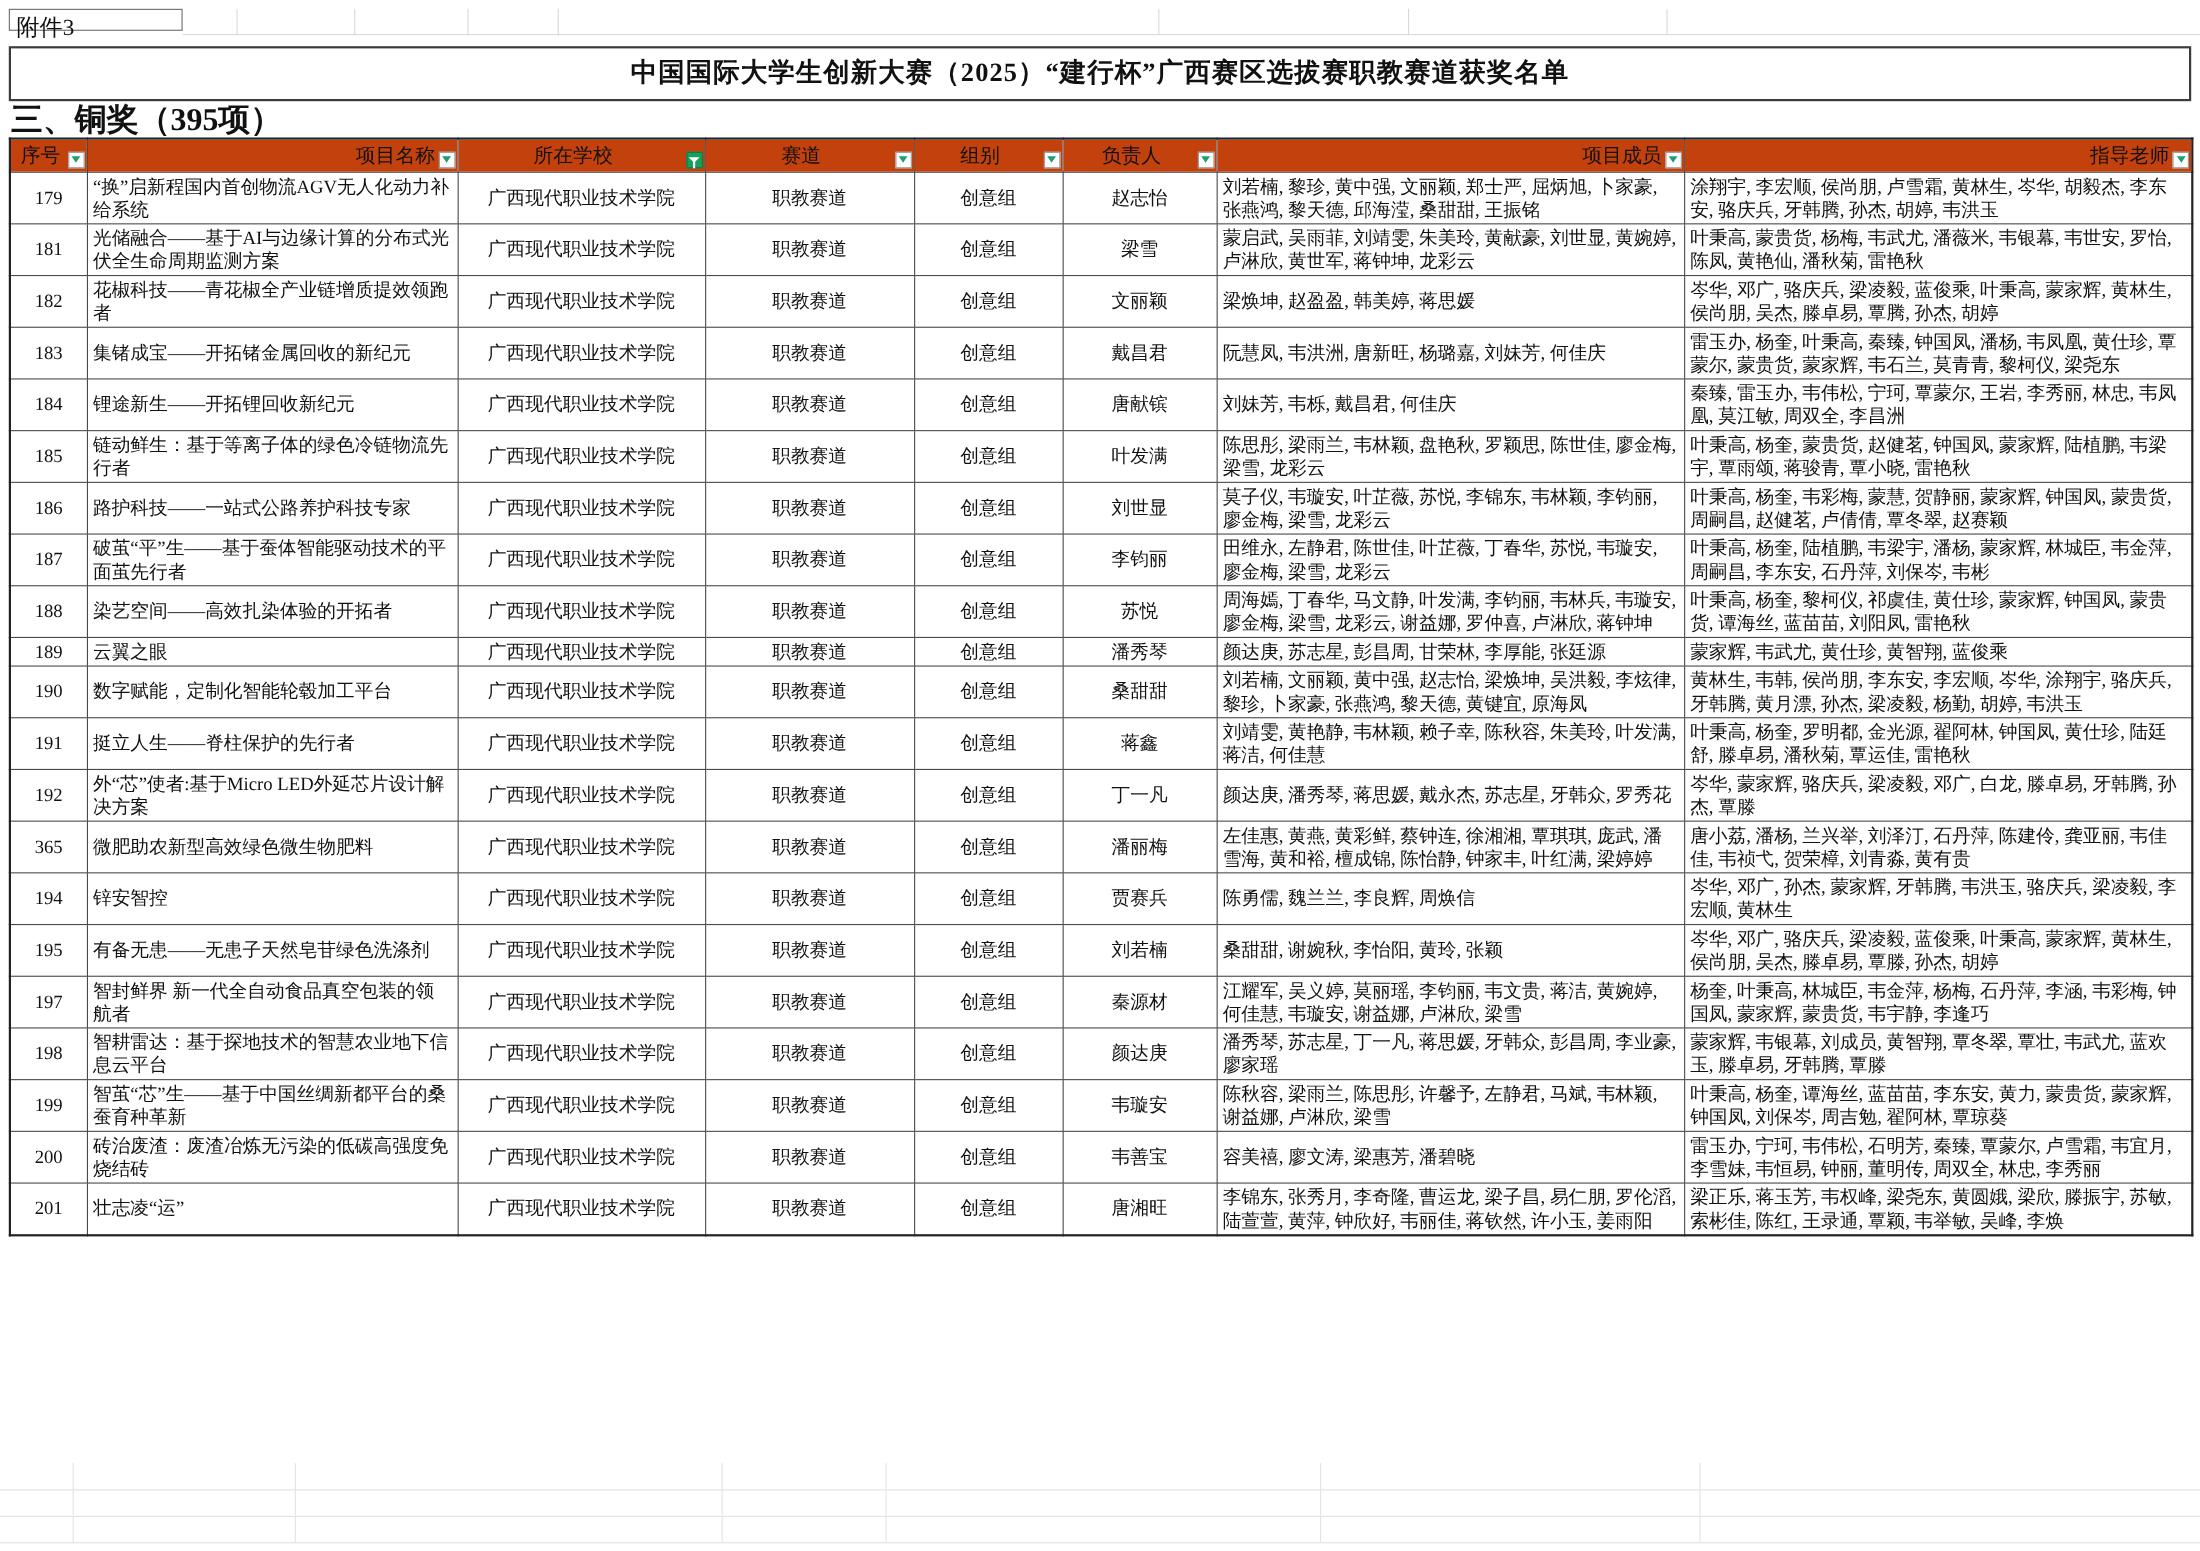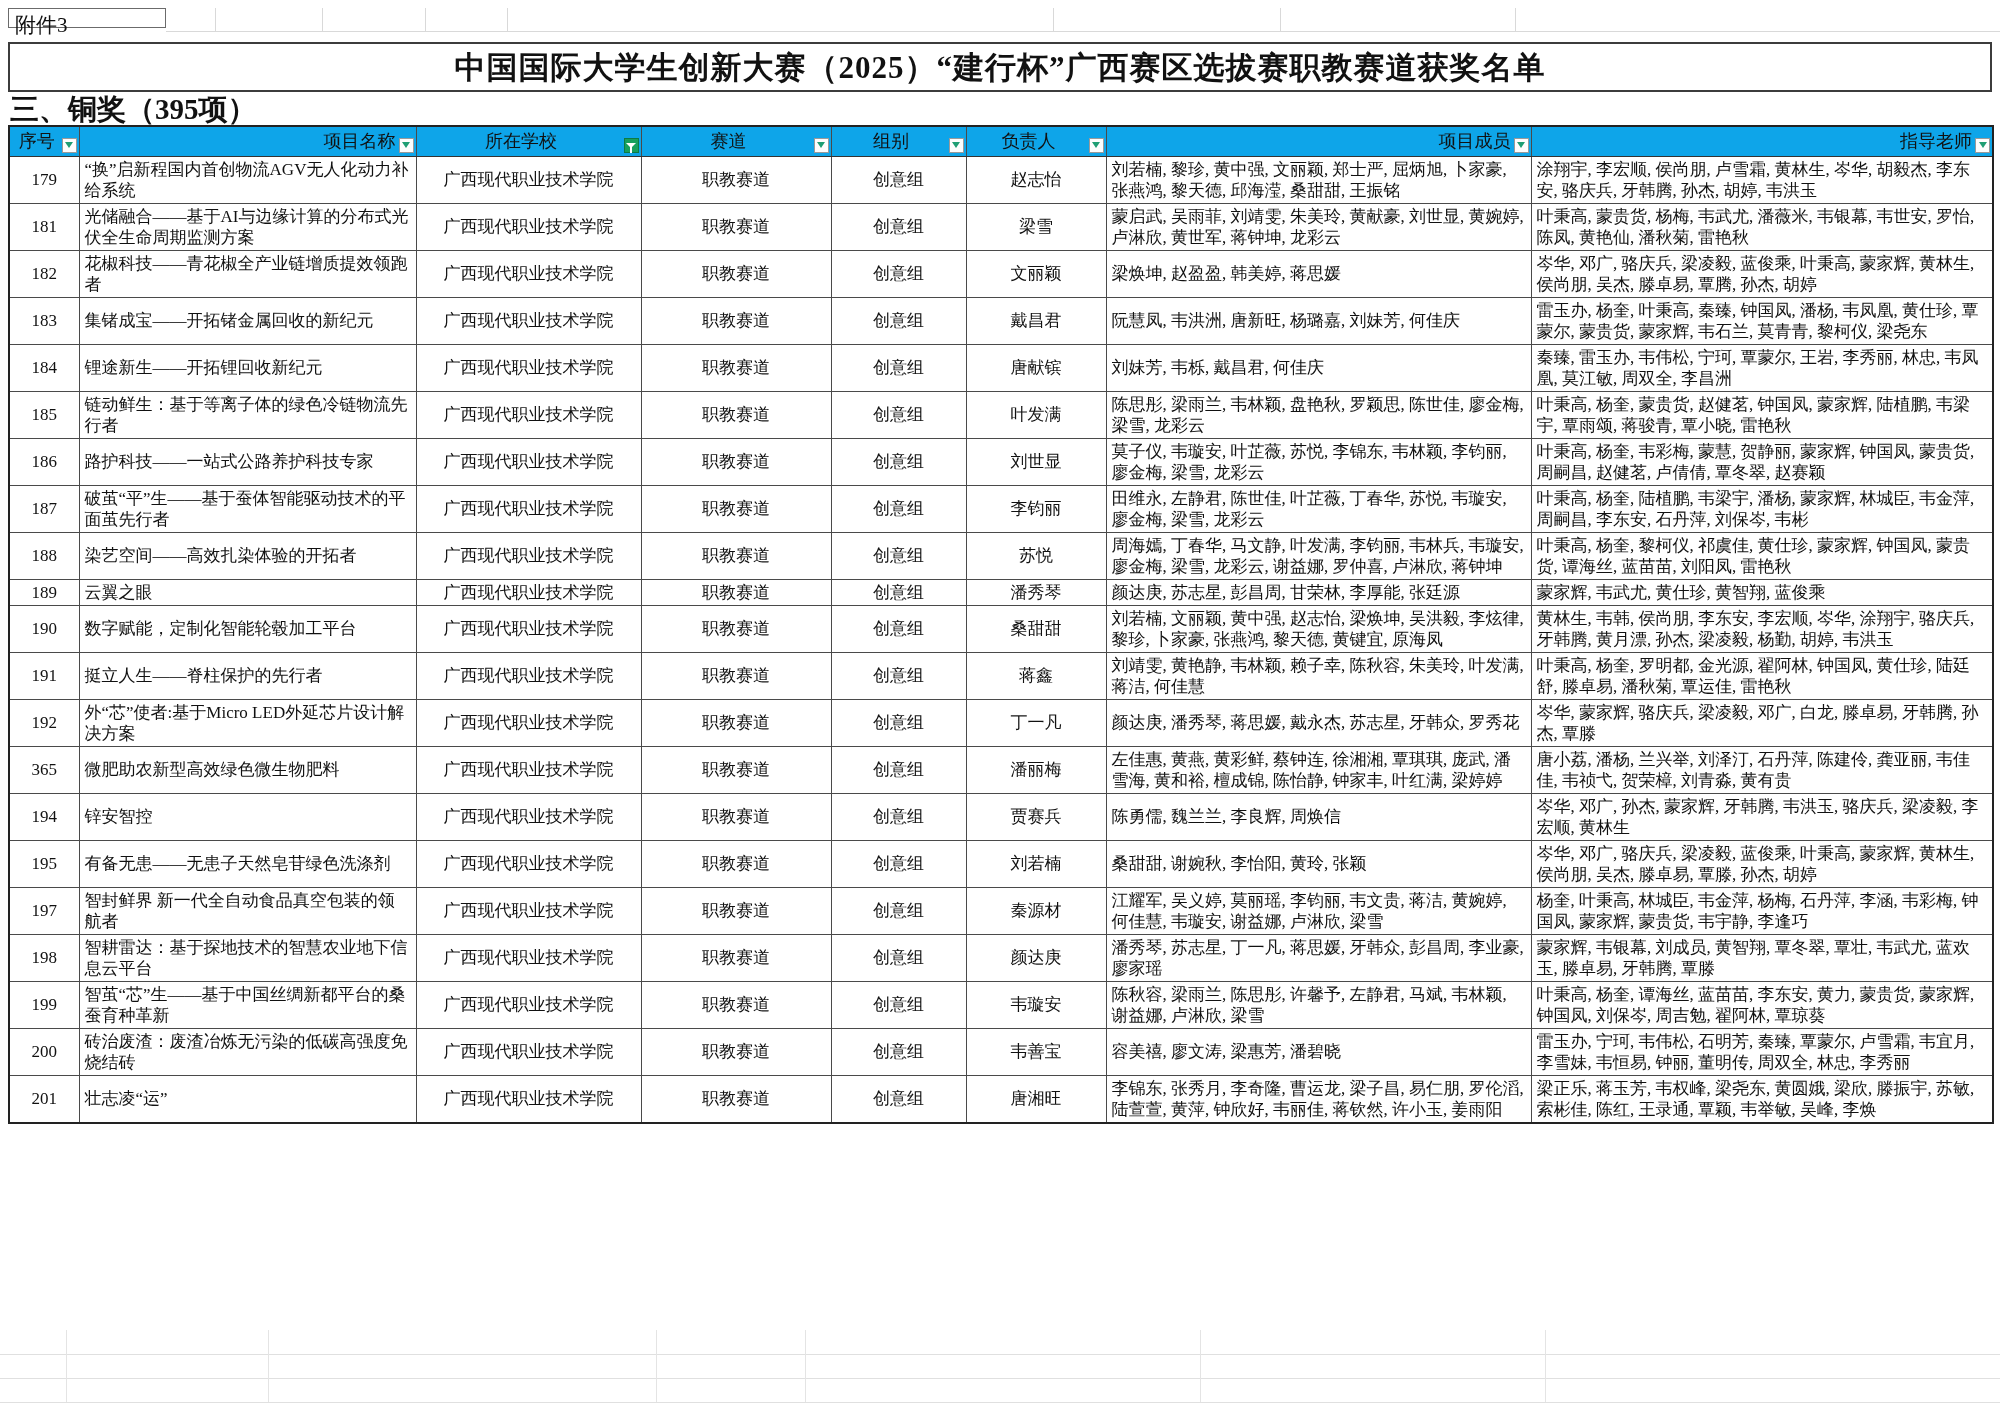--- a/index.html
+++ b/index.html
@@ -12,41 +12,41 @@
   
   .fujian{
     position:absolute;left:8px;top:8px;width:158px;height:20px;
     border:1px solid #6b6b6b;font-size:21px;line-height:32px;padding-left:6px;
     box-sizing:border-box;background:#fff;
   }
   
   .titlebox{
     position:absolute;left:8px;top:42px;width:1984px;height:50px;
     border:2px solid #3c3c3c;box-sizing:border-box;background:#fff;
-    text-align:center;font-weight:bold;font-size:31px;line-height:47px;
+    text-align:center;font-weight:bold;font-size:24px;line-height:47px;
     letter-spacing:1px;white-space:nowrap;
   }
   .section{
     position:absolute;left:10px;top:93px;height:32px;
     font-weight:bold;font-size:29px;line-height:32px;
   }
   
   table.grid{
     position:absolute;left:8px;top:125px;width:1984px;
     border-collapse:collapse;table-layout:fixed;background:#fff;
   }
   table.grid th,table.grid td{
     border:1px solid #4a4a4a;box-sizing:border-box;
     padding:2px 5px;vertical-align:middle;
     font-size:17px;line-height:21px;
     overflow:hidden;word-break:break-all;
   }
   table.grid{border:2px solid #222;}
   table.grid tr.hdr th{
-    height:30px;font-weight:normal;font-size:18px;background:#0ea5e9;
+    height:30px;font-weight:normal;font-size:18px;background:#c2410c;
     position:relative;padding-right:20px;
   }
   th .hlbl{display:block;}
   th.ctr .hlbl{text-align:center;}
   th.lft .hlbl{text-align:right;}
   td.ctr{text-align:center;}
   td.lft{text-align:left;}
   td.seq{font-size:18px;}
   tr.hdr th{border-bottom:1.5px solid #333;}
   

